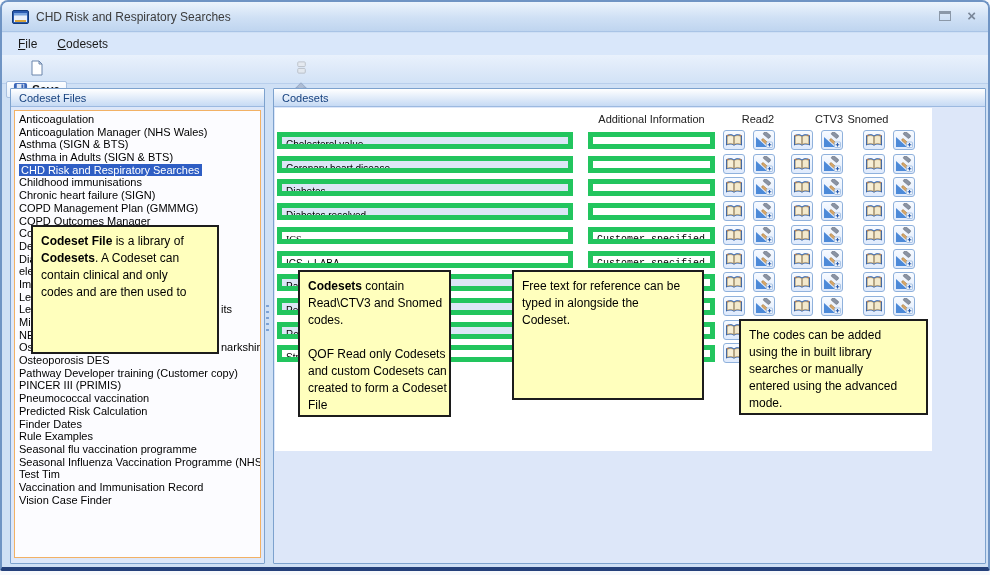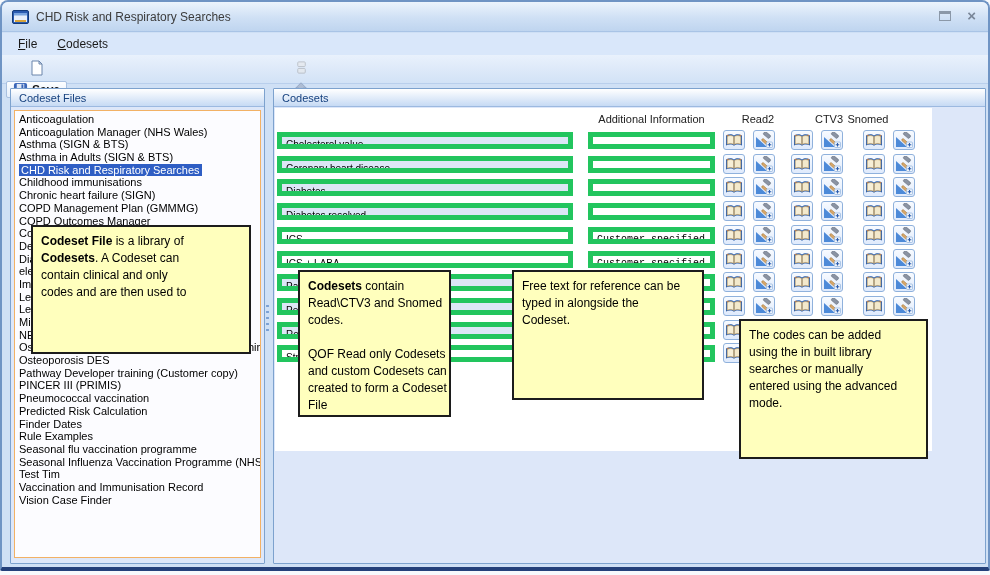--- a/index.html
+++ b/index.html
@@ -411,21 +411,21 @@
         </div>
         <div class="icon-btn" style="left: 618px; top: 93px;">
           <svg width="18" height="16" viewBox="0 0 18 16">
             <polygon points="1,15 12,15 1,5" fill="#4d8ad8"></polygon>
             <rect x="8.2" y="1.2" width="7.5" height="3.6" rx="1" transform="rotate(40 12 3)" fill="#8a93a3" stroke="#5d6674" stroke-width="0.5"></rect>
             <rect x="8.5" y="6" width="2.4" height="7" rx="1" transform="rotate(-48 9.7 9.5)" fill="#d8a86a" stroke="#9c7135" stroke-width="0.5"></rect>
             <rect x="11.5" y="10" width="6" height="5.5" rx="1" fill="#eef4fb" stroke="#8fb1dc" stroke-width="0.7"></rect>
             <path d="M14.5 11 L14.5 14.5 M12.7 12.75 L16.3 12.75" stroke="#2a5cae" stroke-width="1.1"></path>
           </svg>
         </div>
-        <div class="field name" style="top: 119px;">ICS</div>
+        <div class="field name" style="top: 119px; font-family: Liberation Serif, serif;">ICS</div>
         <div class="field info" style="top: 119px;">Customer specified</div>
         <div class="icon-btn" style="left: 448px; top: 117px;">
           <svg width="18" height="15" viewBox="0 0 18 15">
             <path d="M1 2.5 C4 0.8 7 0.9 9 2.6 C11 0.9 14 0.8 17 2.5 L17 12.5 C14 11 11 11 9 12.7 C7 11 4 11 1 12.5 Z" fill="#2b5fb0"></path>
             <path d="M2.2 3.4 C4.8 2.2 6.9 2.3 8.6 3.6 L8.6 11.4 C6.9 10.2 4.8 10.1 2.2 11.2 Z" fill="#f7efd7" stroke="#c49a55" stroke-width="0.6"></path>
             <path d="M15.8 3.4 C13.2 2.2 11.1 2.3 9.4 3.6 L9.4 11.4 C11.1 10.2 13.2 10.1 15.8 11.2 Z" fill="#f3e9cc" stroke="#c49a55" stroke-width="0.6"></path>
             <path d="M1 2.5 L3.5 1.6 L3.5 3.1 Z" fill="#d8853c"></path>
             <path d="M17 2.5 L14.5 1.6 L14.5 3.1 Z" fill="#d8853c"></path>
           </svg>
         </div>
@@ -750,42 +750,42 @@
             <polygon points="1,15 12,15 1,5" fill="#4d8ad8"></polygon>
             <rect x="8.2" y="1.2" width="7.5" height="3.6" rx="1" transform="rotate(40 12 3)" fill="#8a93a3" stroke="#5d6674" stroke-width="0.5"></rect>
             <rect x="8.5" y="6" width="2.4" height="7" rx="1" transform="rotate(-48 9.7 9.5)" fill="#d8a86a" stroke="#9c7135" stroke-width="0.5"></rect>
             <rect x="11.5" y="10" width="6" height="5.5" rx="1" fill="#eef4fb" stroke="#8fb1dc" stroke-width="0.7"></rect>
             <path d="M14.5 11 L14.5 14.5 M12.7 12.75 L16.3 12.75" stroke="#2a5cae" stroke-width="1.1"></path>
           </svg>
         </div>
       </div>
   </div>
 
-  <div class="note" style="left:29px;  top:223px; width:220px; height:129px;">
+  <div class="note" style="left:29px;  top:223px; width:188px; height:129px;">
       <div class="note-line"><span class="b">Codeset File</span><span> is a library of</span></div>
       <div class="note-line"><span class="b">Codesets</span><span>. A Codeset can</span></div>
       <div class="note-line"><span>contain clinical and only</span></div>
       <div class="note-line"><span>codes and are then used to</span></div>
     </div>
   <div class="note" style="left:296px; top:268px; width:153px; height:147px;">
       <div class="note-line"><span class="b">Codesets</span><span> contain</span></div>
       <div class="note-line"><span>Read\CTV3 and Snomed</span></div>
       <div class="note-line"><span>codes.</span></div>
       <div class="note-line">&nbsp;</div>
       <div class="note-line"><span>QOF Read only Codesets</span></div>
       <div class="note-line"><span>and custom Codesets can be</span></div>
       <div class="note-line"><span>created to form a Codeset</span></div>
       <div class="note-line"><span>File</span></div>
     </div>
   <div class="note" style="left:510px; top:268px; width:192px; height:130px;">
       <div class="note-line"><span>Free text for reference can be</span></div>
       <div class="note-line"><span>typed in alongside the</span></div>
       <div class="note-line"><span>Codeset.</span></div>
     </div>
-  <div class="note" style="left:737px; top:317px; width:189px; height:140px;">
+  <div class="note" style="left:737px; top:317px; width:189px; height:96px;">
       <div class="note-line"><span>The codes can be added</span></div>
       <div class="note-line"><span>using the in built library</span></div>
       <div class="note-line"><span>searches or manually</span></div>
       <div class="note-line"><span>entered using the advanced</span></div>
       <div class="note-line"><span>mode.</span></div>
     </div>
 
 </div>
 
 </body></html>

